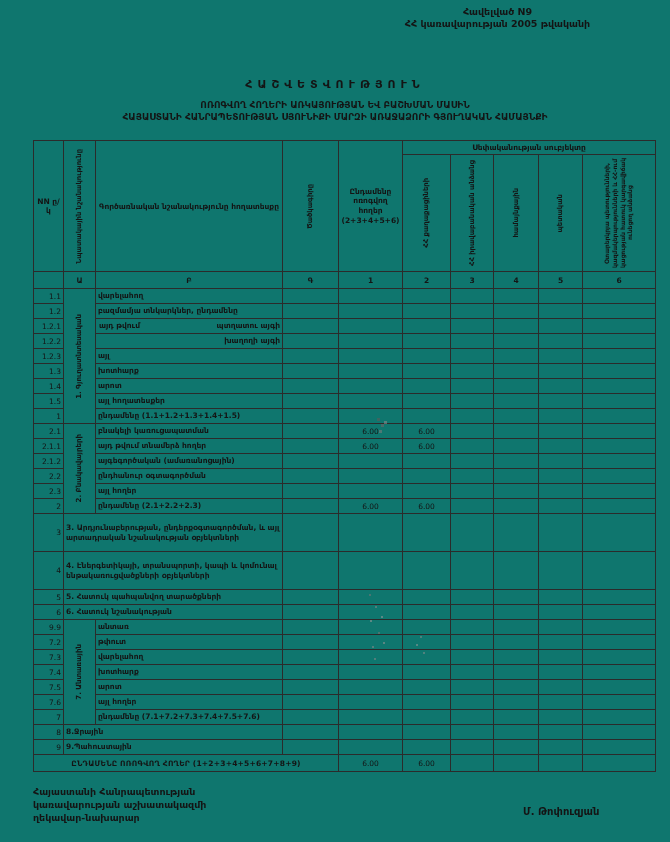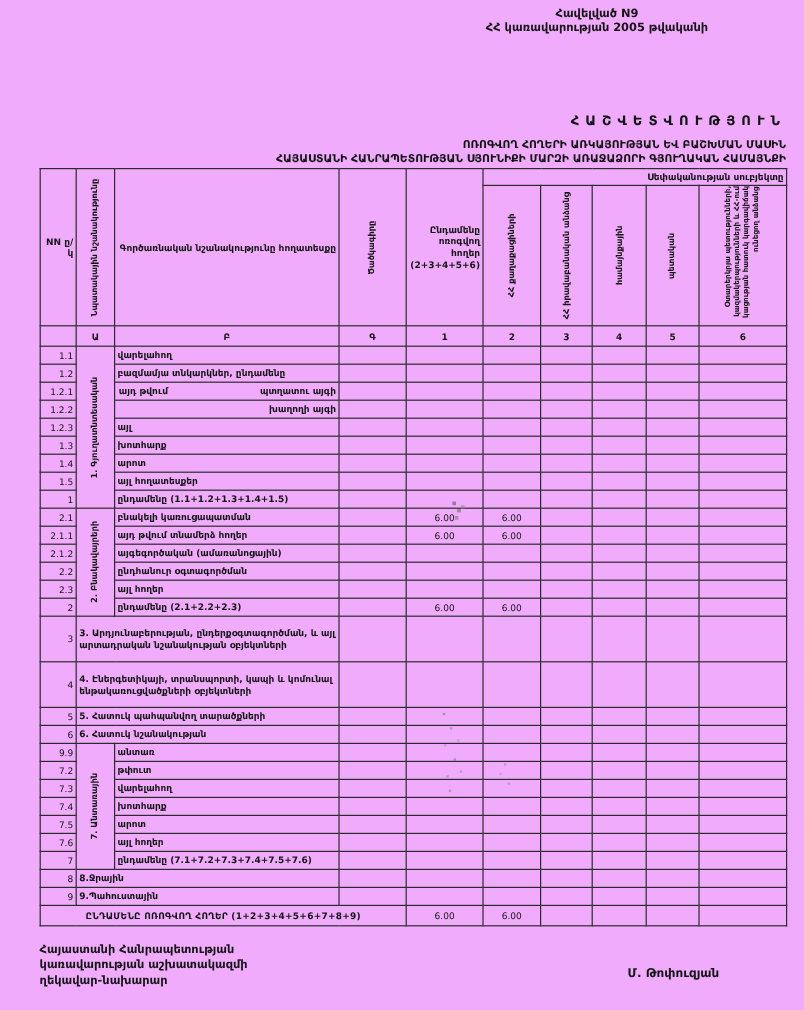--- a/index.html
+++ b/index.html
@@ -1,36 +1,36 @@
 <!DOCTYPE html>
 <html><head>
 <meta charset="utf-8">
 <style>
   html,body{margin:0;padding:0;background:#9a9a9a;}
   .page{
-    position:relative;width:670px;height:842px;margin:0 auto;background:#f0abfc;
+    position:relative;width:670px;height:842px;margin:0 auto;background:#0f766e;
     font-family:"DejaVu Sans",sans-serif;color:#141414;overflow:hidden;
   }
   
   .doc-ref{position:absolute;top:6px;left:330px;width:335px;text-align:center;
     font-weight:bold;font-size:9.5px;line-height:1.3;}
   
-  .title-block{position:absolute;top:94px;left:15px;width:640px;text-align:right;font-weight:bold;}
+  .title-block{position:absolute;top:78px;left:15px;width:640px;text-align:center;font-weight:bold;}
   .title-main{font-size:11px;letter-spacing:5px;margin-bottom:8px;}
   .title-sub{font-size:9px;line-height:1.35;}
   
   table.report{position:absolute;top:140px;left:33px;border-collapse:collapse;table-layout:fixed;}
   table.report th, table.report td{
     border:1px solid #2b2b2b;padding:0 2px;vertical-align:middle;overflow:hidden;
     font-size:7.5px;position:relative;background:transparent;
   }
   col.c-nn{width:30px}col.c-target{width:32px}col.c-func{width:187px}col.c-code{width:56px}
   col.c-total{width:64px}col.c-o1{width:48px}col.c-o2{width:43px}col.c-o3{width:45px}
   col.c-o4{width:44px}col.c-o5{width:73px}
-  thead th{font-weight:bold;text-align:right;}
+  thead th{font-weight:bold;text-align:center;}
   .h-group{height:14px;font-size:7.5px;}
   .h-tall{height:110px;}
   .vert{writing-mode:vertical-rl;transform:rotate(180deg);margin:0 auto;
     font-size:6.8px;line-height:1.25;white-space:normal;max-height:116px;}
   .vert.small{font-size:6px;line-height:1.3;}
   .h-total{font-size:7px;line-height:1.3;}
   .letters-row td{height:16px;text-align:center;font-size:8px;font-weight:bold;}
   tbody td{height:14px;}
   td.no-cell{text-align:right;font-size:7.8px;}
   td.label-cell{text-align:left;padding-left:3px;font-weight:bold;font-size:7.6px;line-height:1.25;}

